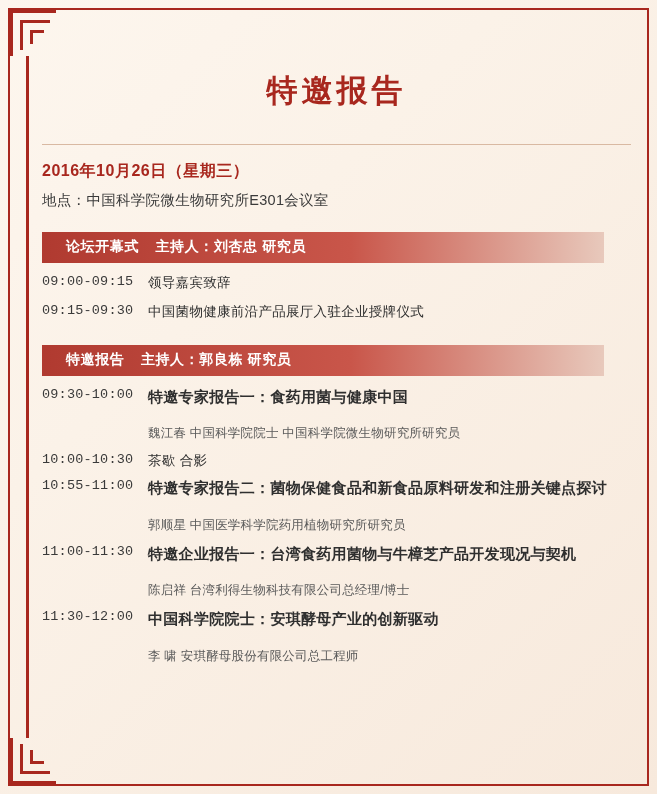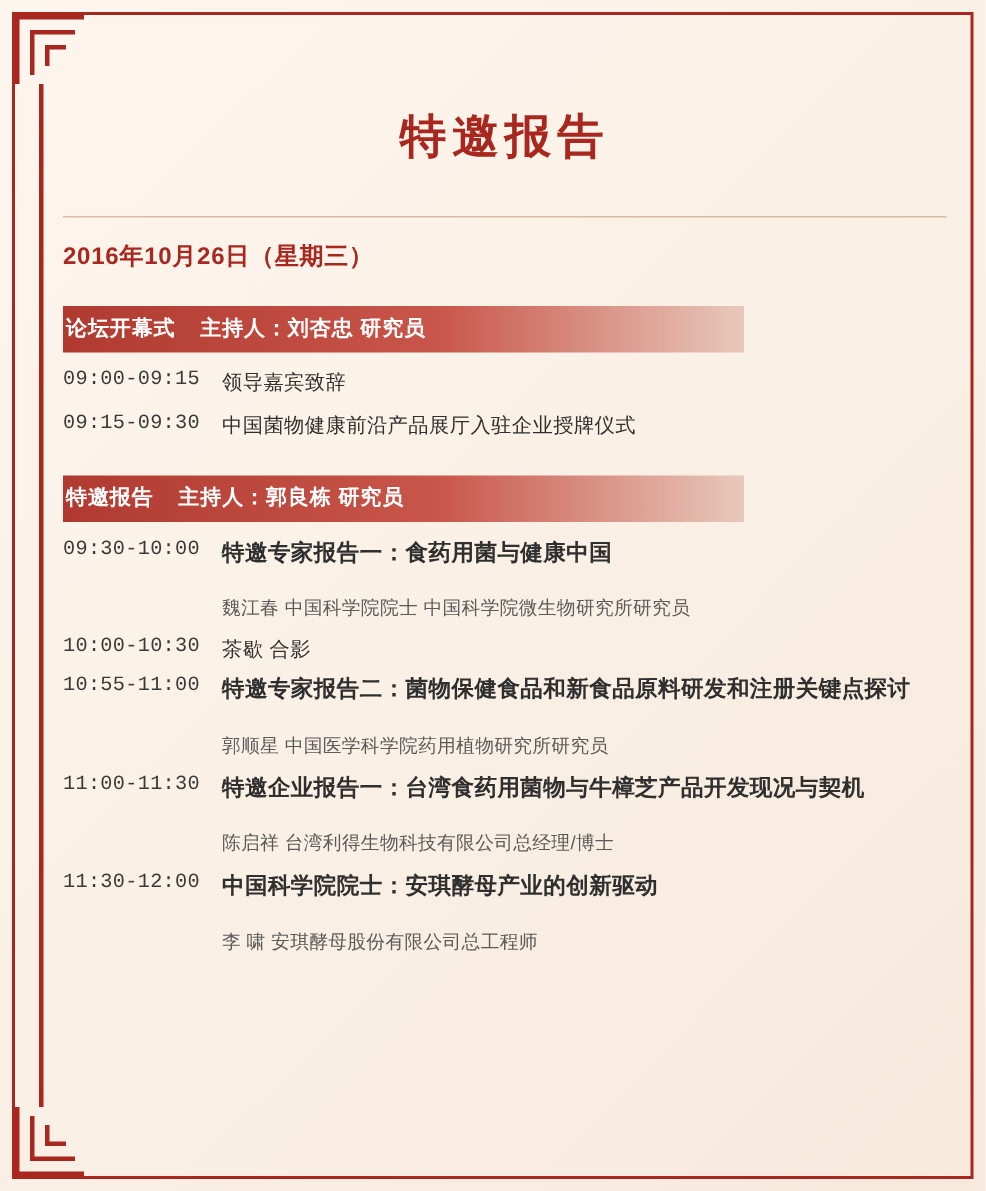--- a/index.html
+++ b/index.html
@@ -106,23 +106,23 @@
     font-size: 14.5px;
     letter-spacing: 0.3px;
   }
 
   .section-bar {
     margin-top: 22px;
     background: linear-gradient(to right, #b03a30 0%, #c9564a 55%, #e8c9bc 100%);
     color: #ffffff;
     font-size: 14px;
     font-weight: bold;
-    padding: 6px 10px 7px 2px;
+    padding: 6px 10px 7px 24px;
     letter-spacing: 0.6px;
-    width: 454px;
+    width: 562px;
     box-sizing: border-box;
   }
   .section-bar .sb-host { margin-left: 12px; }
 
   .rows {
     margin-top: 10px;
   }
 
   .row {
     display: flex;
@@ -184,20 +184,21 @@
       <span class="v3"></span>
   </div>
   <div class="left-rail"></div>
 
   <div class="content">
 
     <div class="doc-title">特邀报告</div>
     <div class="title-rule"></div>
 
     <div class="date-line">2016年10月26日（星期三）</div>
+    <div class="venue-line">地点：中国科学院微生物研究所E301会议室</div>
 
     <div class="section-bar">
       <span>论坛开幕式</span>
       <span class="sb-host">主持人：刘杏忠 研究员</span>
     </div>
     <div class="rows">
       <div class="row">
         <div class="time">09:00-09:15</div>
         <div class="body">
           <div class="topic plain">领导嘉宾致辞</div>

